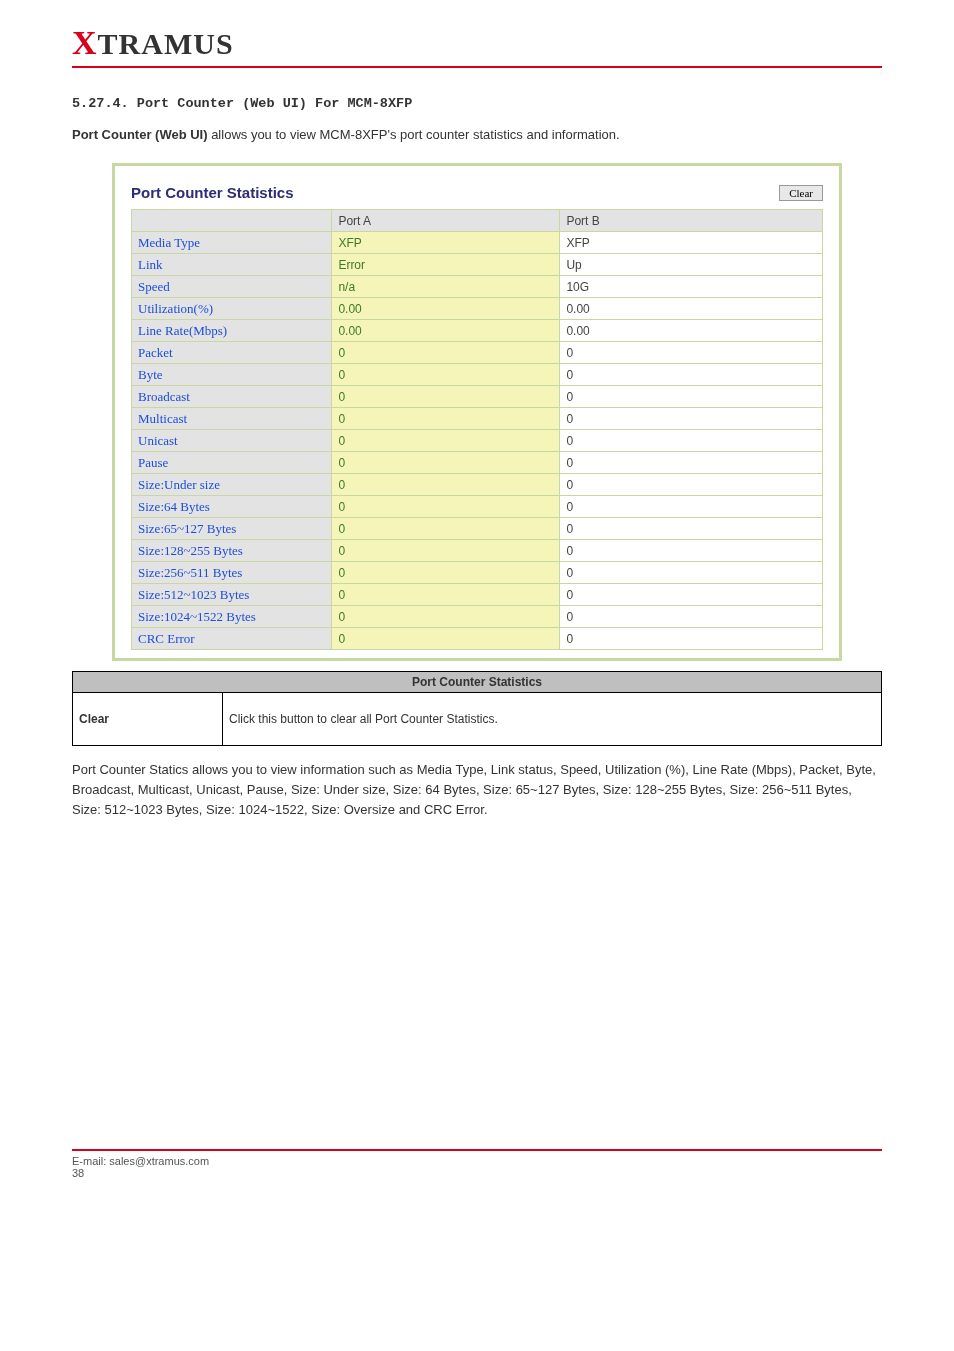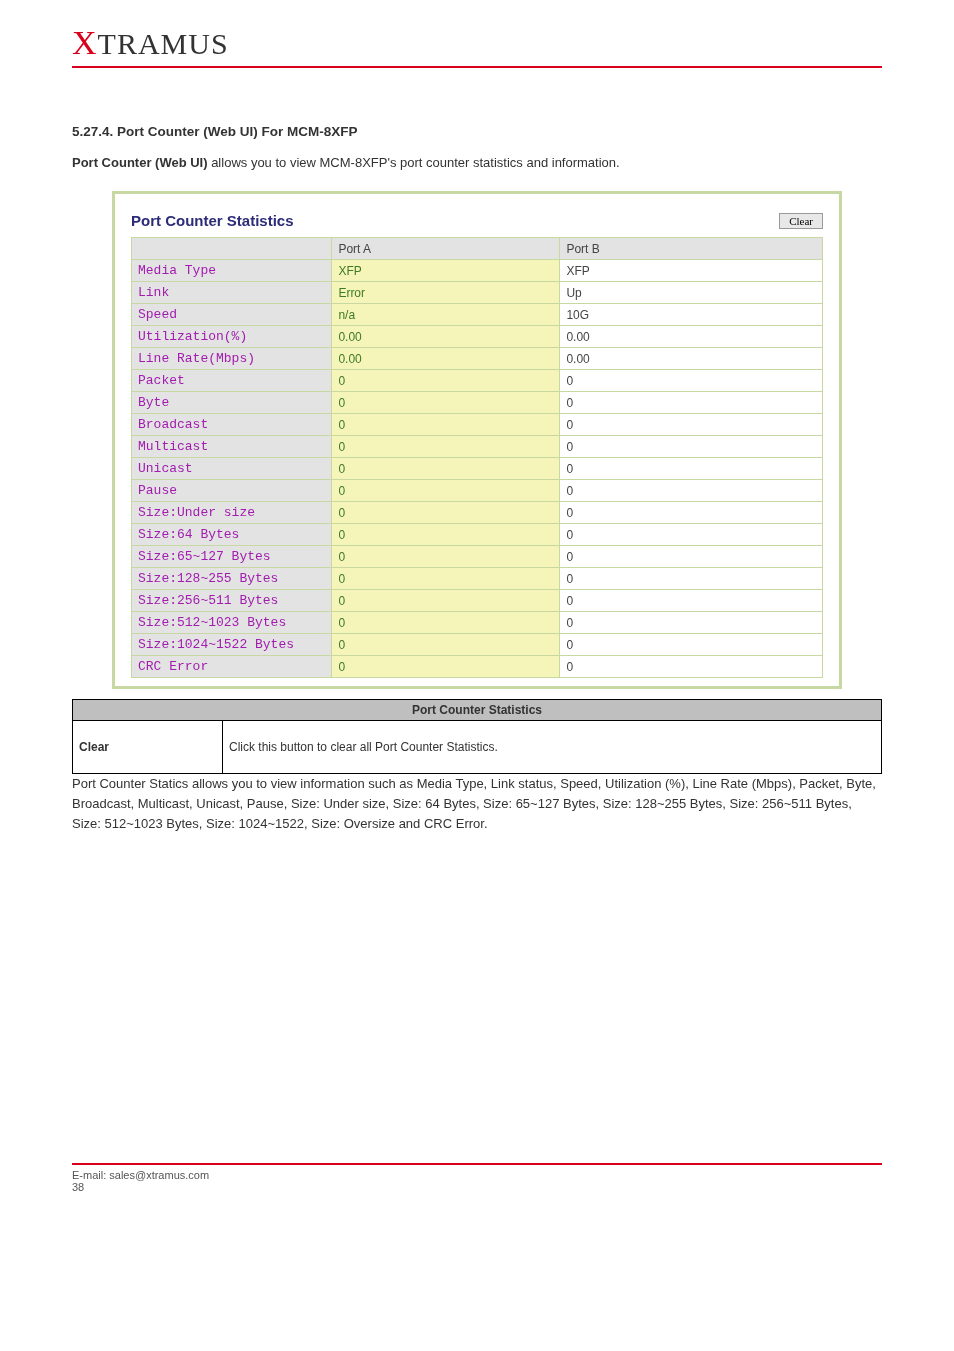--- a/index.html
+++ b/index.html
@@ -13,37 +13,38 @@
     color: #333;
   }
   .page {
     padding: 24px 72px 12px 72px;
     position: relative;
     min-height: 1351px;
   }
   .header-logo {
     font-family: "Times New Roman", serif;
     font-size: 30px;
-    font-weight: normal;
+    font-weight: bold;
     letter-spacing: 1px;
     color: #333;
   }
   .header-logo .x {
     color: #d9001b;
     font-size: 34px;
   }
   .red-rule {
     border: none;
     border-top: 2px solid #d9001b;
     margin-top: 4px;
   }
   .section-title {
     font-weight: bold;
     font-size: 13.5px;
-    margin-top: 56px;
+    margin-top: 28px;
+    font-family: Liberation Mono, monospace;
   }
   .intro-para {
     margin-top: 14px;
     line-height: 1.55;
   }
   .intro-para .boldit {
     font-weight: bold;
   }
   .screenshot-block {
     margin: 18px auto 10px auto;
@@ -87,22 +88,22 @@
   .ss-table thead th {
     background: #e3e3e3;
     font-family: Arial, sans-serif;
     color: #444;
   }
   .ss-table thead th.first-blank {
     background: #e3e3e3;
   }
   .ss-table tbody td.label-cell {
     background: #e3e3e3;
-    font-family: Liberation Mono, monospace;
-    color: #a21caf;
+    font-family: Liberation Serif, serif;
+    color: #1d4ed8;
     font-size: 13px;
   }
   .ss-table tbody td.val-a {
     background: #f6f5b9;
     color: #3e7a26;
     font-family: Arial, sans-serif;
   }
   .ss-table tbody td.val-b {
     background: #fff;
     color: #444;
@@ -130,20 +131,21 @@
     font-weight: bold;
     padding: 3px 6px;
     text-align: left;
   }
   .desc-table tbody td.col-desc {
     padding: 19px 6px;
     text-align: left;
   }
 
   .body-para {
+    margin-top: 14px;
     line-height: 1.55;
   }
 
   .bottom-rule {
     border: none;
     border-top: 2px solid #d9001b;
     margin-top: 328px;
   }
 
   .footer-row {

